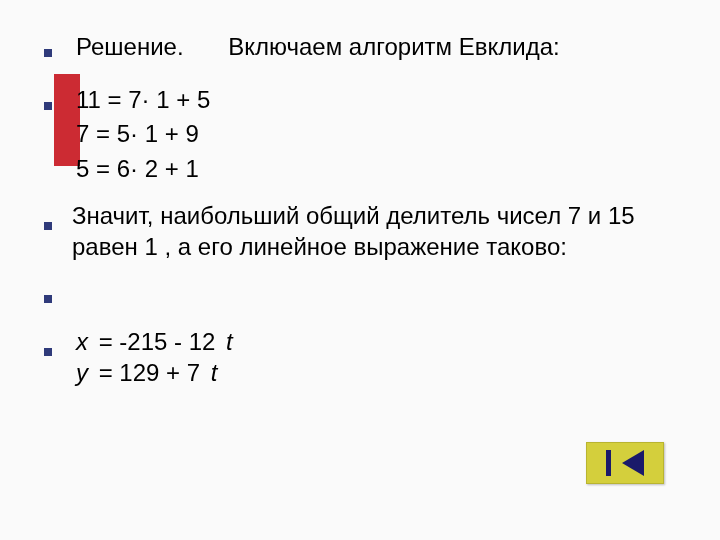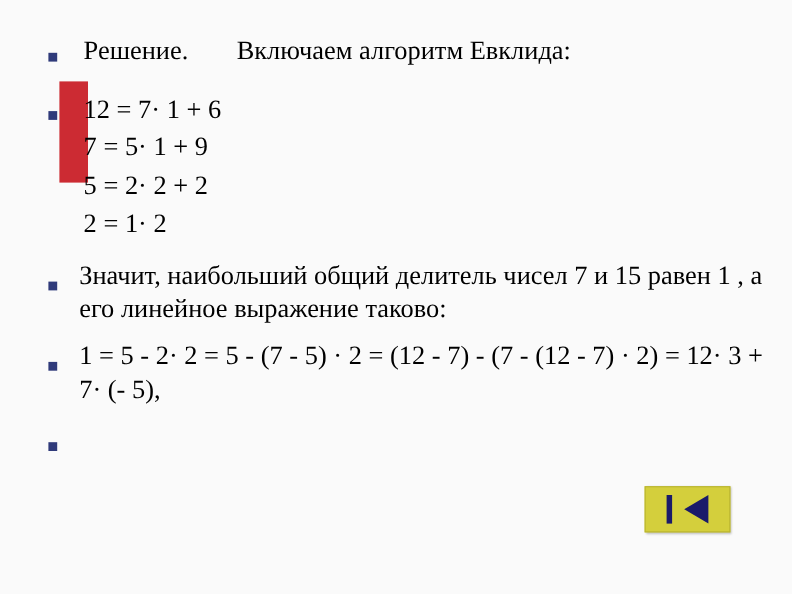--- a/index.html
+++ b/index.html
@@ -1,15 +1,15 @@
 <!DOCTYPE html>
 <html><head>
   <meta charset="utf-8">
   <style>
-    * { margin: 4px; padding: 0; box-sizing: border-box; font-family: Liberation Serif, serif; }
+    * { margin: 4px; padding: 0; box-sizing: border-box; }
     body {
       width: 720px;
       height: 540px;
       background: #fafafa;
       font-family: Arial, "Helvetica Neue", sans-serif;
       font-size: 24px;
       color: #000;
       position: relative;
       padding: 12px 10px 10px 10px;
       overflow: hidden;
@@ -95,43 +95,42 @@
     <div class="bullet"><span></span></div>
     <div class="content line0">
       <span class="lead">Решение.</span>
       <span class="tail">Включаем алгоритм Евклида:</span>
     </div>
   </div>
 
   <div class="item">
     <div class="bullet"><span></span></div>
     <div class="content">
-      <div>12 = 7· 1 + 6</div>
+      <div>11 = 7· 1 + 5</div>
       <div>7 = 5· 1 + 9</div>
-      <div>5 = 2· 2 + 2</div>
-      <div>2 = 1· 2</div>
+      <div>5 = 6· 2 + 1</div>
     </div>
   </div>
 
   <div class="item">
     <div class="bullet"><span></span></div>
     <div class="content">Значит, наибольший общий делитель чисел 7 и 15 равен 1 , а его линейное выражение таково:</div>
   </div>
 
-  <div class="item">
-    <div class="bullet"><span></span></div>
-    <div class="content">1 = 5 - 2· 2 = 5 - (7 - 5) · 2 = (12 - 7) - (7 - (12 - 7) · 2) = 12· 3 + 7· (- 5),</div>
-  </div>
 
   <div class="item">
     <div class="bullet"><span></span></div>
   </div>
 
 
 
+  <div class="item">
+    <div class="bullet"><span></span></div>
+    <div class="content"><span class="italic">x</span> = -215 - 12&nbsp;<span class="italic">t</span><br><span class="italic">y</span> = 129 + 7&nbsp;<span class="italic">t</span></div>
+  </div>
 
 </div>
 
 <div class="nav">
   <div class="nav-inner">
     <div class="nav-bar"></div>
     <div class="nav-arrow"></div>
   </div>
 </div>
 

